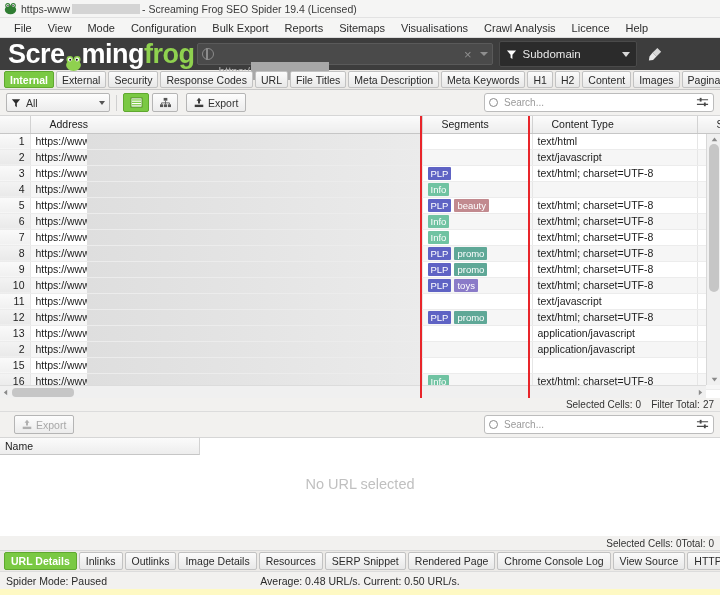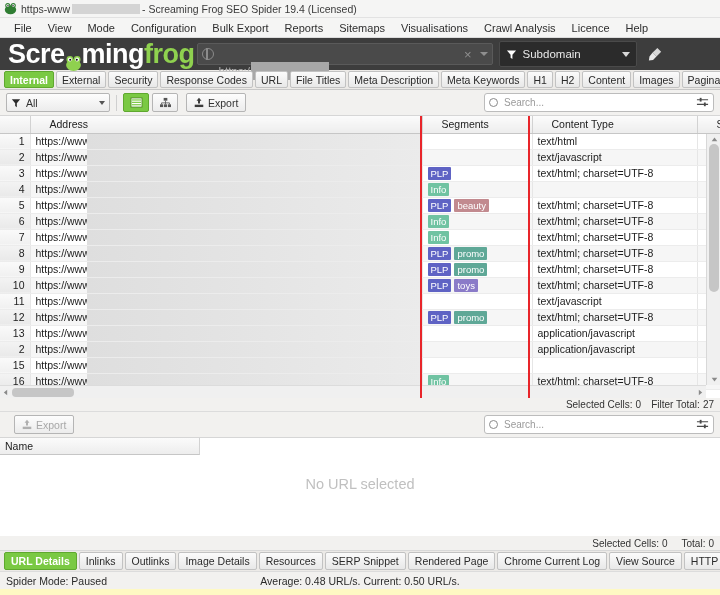--- a/index.html
+++ b/index.html
@@ -587,33 +587,33 @@
   <div class="lowertable">
     <div class="lowerhead">
       <div class="lh" style="width:200px">Name</div>
     </div>
     <div class="noUrl">No URL selected</div>
   </div>
 
   <div class="status-line2">
     <span>Selected Cells:</span>
     <span style="margin-left:3px">0</span>
-    <span style="margin-left:14px">Total:</span>
+    <span style="margin-left:0">Total:</span>
     <span style="margin-left:3px">0</span>
   </div>
 
   <div class="btabs">
     <div class="btab active">URL Details</div>
     <div class="btab">Inlinks</div>
     <div class="btab">Outlinks</div>
     <div class="btab">Image Details</div>
     <div class="btab">Resources</div>
     <div class="btab">SERP Snippet</div>
     <div class="btab">Rendered Page</div>
-    <div class="btab">Chrome Current Log</div>
+    <div class="btab">Chrome Console Log</div>
     <div class="btab">View Source</div>
     <div class="btab">HTTP Headers</div>
 
   </div>
 
   <div class="statusbar">
     <div class="sb-wrap">
       <span>Spider Mode: Paused</span>
       <span class="center">Average: 0.48 URL/s. Current: 0.50 URL/s.</span>
     </div>

